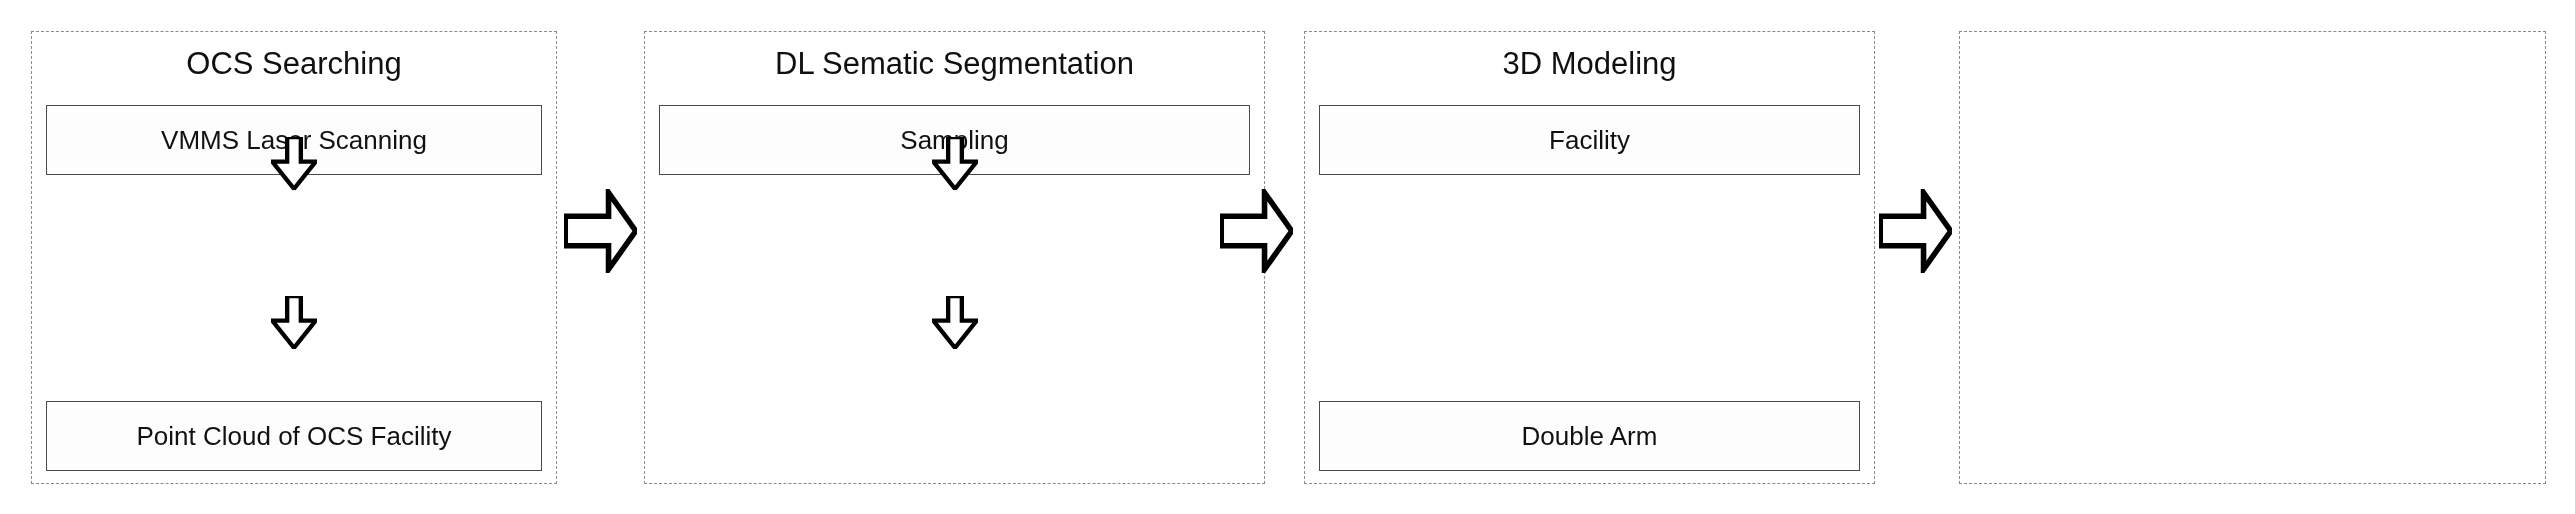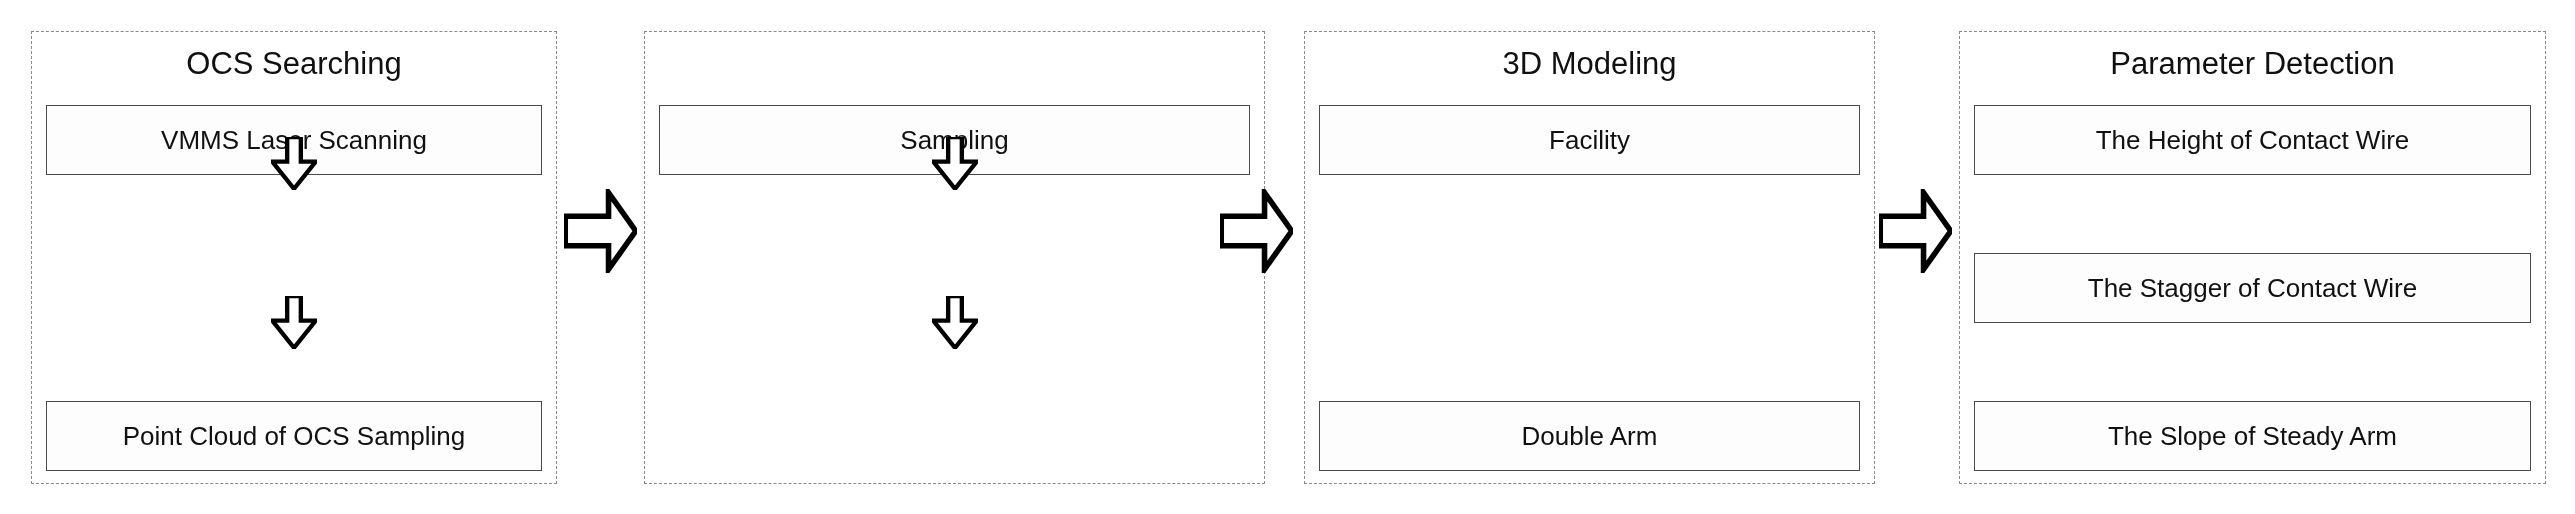--- a/index.html
+++ b/index.html
@@ -107,21 +107,21 @@
 <div id="canvas">
 
   <div class="stage" style="left:31px; width:526px;">
     <div class="stage-title">OCS Searching</div>
 
     <div class="box-stack">
       <div class="proc-box">
         <span class="proc-box-label">VMMS Laser Scanning</span>
       </div>
       <div class="proc-box">
-        <span class="proc-box-label">Point Cloud of OCS Sampling</span>
+        <span class="proc-box-label">Point Cloud of OCS Facility</span>
       </div>
     </div>
 
     <div class="v-arrow after-1">
       <svg viewBox="0 0 74 86" preserveAspectRatio="none">
         <polygon points="26,0 48,0 48,40 72,40 37,84 2,40 26,40" fill="#ffffff" stroke="#000000" stroke-width="7" stroke-linejoin="miter"></polygon>
       </svg>
     </div>
     <div class="v-arrow after-2">
       <svg viewBox="0 0 74 86" preserveAspectRatio="none">
@@ -130,20 +130,21 @@
     </div>
   </div>
 
   <div class="h-arrow" style="left:564px;">
     <svg viewBox="0 0 118 136" preserveAspectRatio="none">
       <polygon points="2,44 72,44 72,6 116,68 72,130 72,92 2,92" fill="#ffffff" stroke="#000000" stroke-width="9" stroke-linejoin="miter"></polygon>
     </svg>
   </div>
 
   <div class="stage" style="left:644px; width:621px;">
+    <div class="stage-title">DL Sematic Segmentation</div>
 
     <div class="box-stack">
       <div class="proc-box">
         <span class="proc-box-label">Sampling</span>
       </div>
     </div>
 
     <div class="v-arrow after-1">
       <svg viewBox="0 0 74 86" preserveAspectRatio="none">
         <polygon points="26,0 48,0 48,40 72,40 37,84 2,40 26,40" fill="#ffffff" stroke="#000000" stroke-width="7" stroke-linejoin="miter"></polygon>
@@ -175,29 +176,17 @@
     </div>
   </div>
 
   <div class="h-arrow" style="left:1879px;">
     <svg viewBox="0 0 118 136" preserveAspectRatio="none">
       <polygon points="2,44 72,44 72,6 116,68 72,130 72,92 2,92" fill="#ffffff" stroke="#000000" stroke-width="9" stroke-linejoin="miter"></polygon>
     </svg>
   </div>
 
   <div class="stage" style="left:1959px; width:587px;">
-    <div class="stage-title">Parameter Detection</div>
 
-    <div class="box-stack">
-      <div class="proc-box">
-        <span class="proc-box-label">The Height of Contact Wire</span>
-      </div>
-      <div class="proc-box">
-        <span class="proc-box-label">The Stagger of Contact Wire</span>
-      </div>
-      <div class="proc-box">
-        <span class="proc-box-label">The Slope of Steady Arm</span>
-      </div>
-    </div>
   </div>
 
 </div>
 
 
 </body></html>

